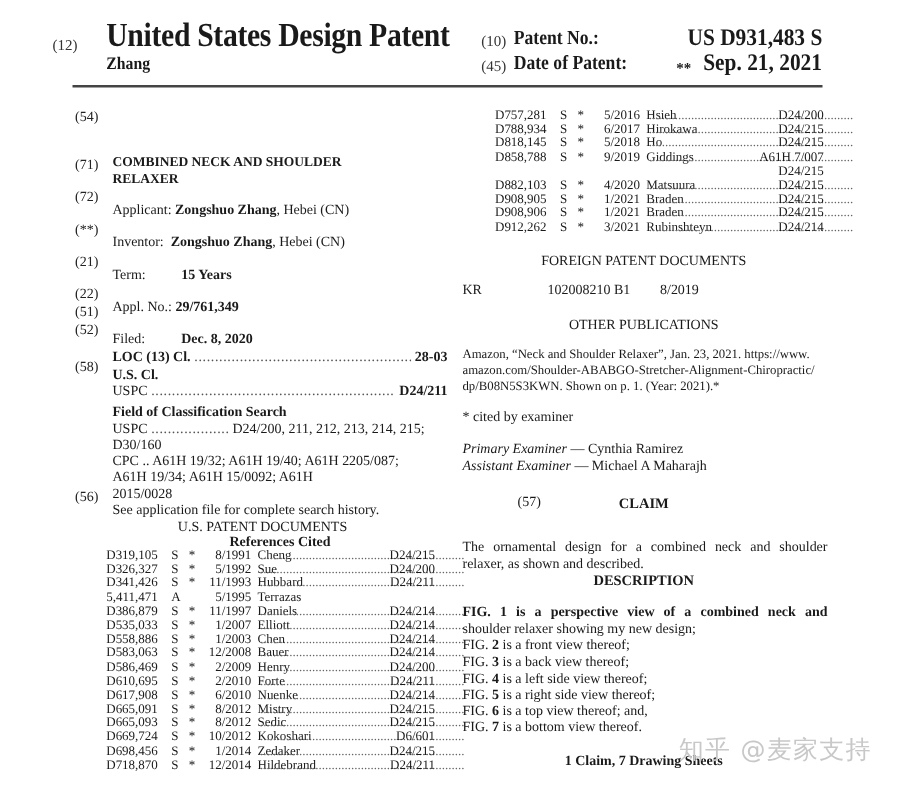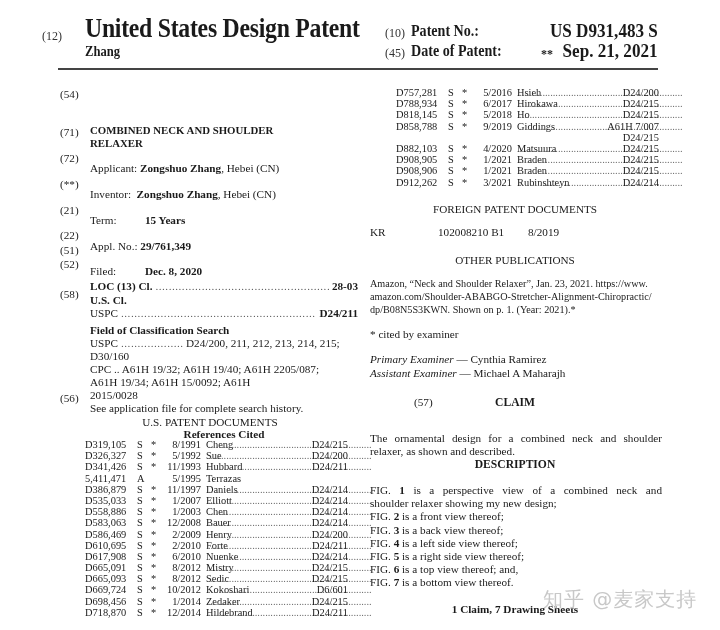--- a/index.html
+++ b/index.html
@@ -454,21 +454,21 @@
 <div class="abs fs" style="left:370px;top:396px;margin-left:44px;">(57)</div>
 <div class="abs fs b center" style="left:370px;top:396px;width:290px;font-size:11.6px;">CLAIM</div>
 <div class="abs" style="left:370px;top:432px;width:292px;font-size:11.2px;line-height:13px;">
   <div style="text-align:justify;text-align-last:justify;">The ornamental design for a combined neck and shoulder</div>
   <div>relaxer, as shown and described.</div>
 </div>
 
 <div class="abs fs b center" style="left:370px;top:458px;width:290px;font-size:11.6px;">DESCRIPTION</div>
 
 <div class="abs" id="fig-list" style="left:370px;top:484px;width:292px;font-size:11.2px;line-height:13.2px;">
-    <div style="text-align: justify; text-align-last: justify;"><span>FIG.</span> <b>1</b><span> is a perspective view of a combined neck and</span></div>
+    <div style="text-align: justify; text-align-last: justify; font-weight: bold;"><span>FIG.</span> <b>1</b><span> is a perspective view of a combined neck and</span></div>
     <div>shoulder relaxer showing my new design;</div>
     <div><span>FIG.</span> <b>2</b><span> is a front view thereof;</span></div>
     <div><span>FIG.</span> <b>3</b><span> is a back view thereof;</span></div>
     <div><span>FIG.</span> <b>4</b><span> is a left side view thereof;</span></div>
     <div><span>FIG.</span> <b>5</b><span> is a right side view thereof;</span></div>
     <div><span>FIG.</span> <b>6</b><span> is a top view thereof; and,</span></div>
     <div><span>FIG.</span> <b>7</b><span> is a bottom view thereof.</span></div>
   </div>
 
 <div class="abs fs b center" style="left:370px;top:603px;width:290px;">1 Claim, 7 Drawing Sheets</div>

